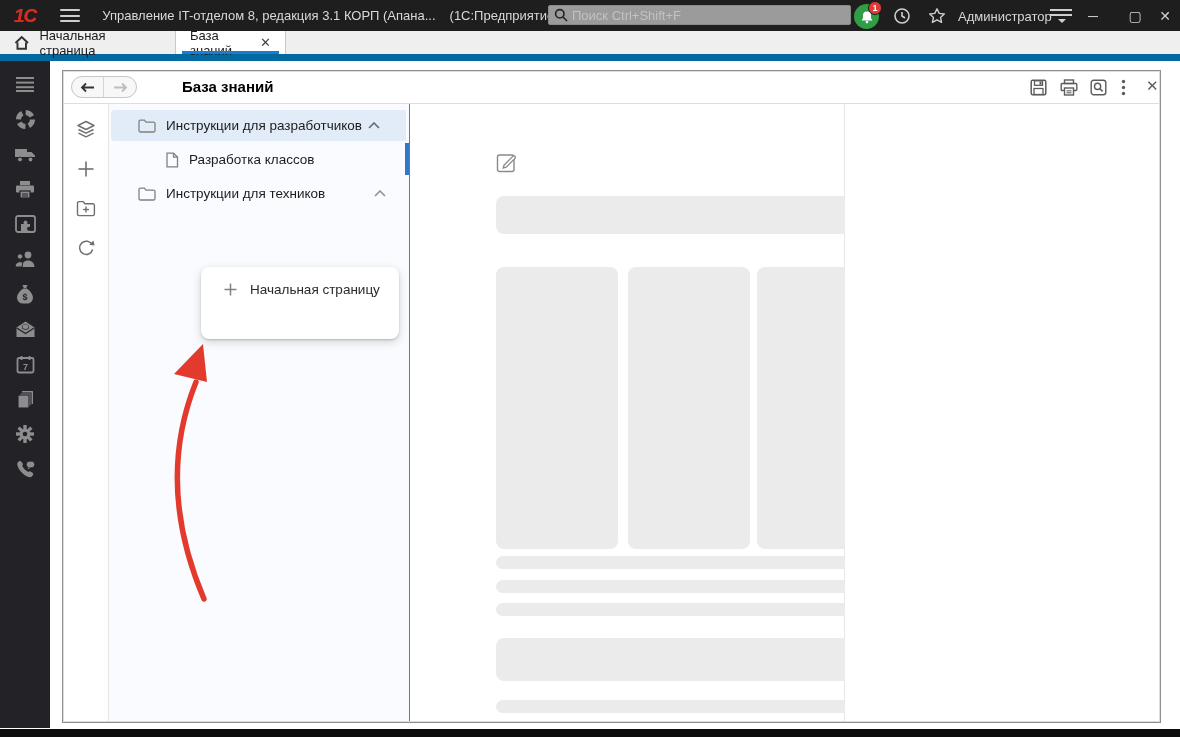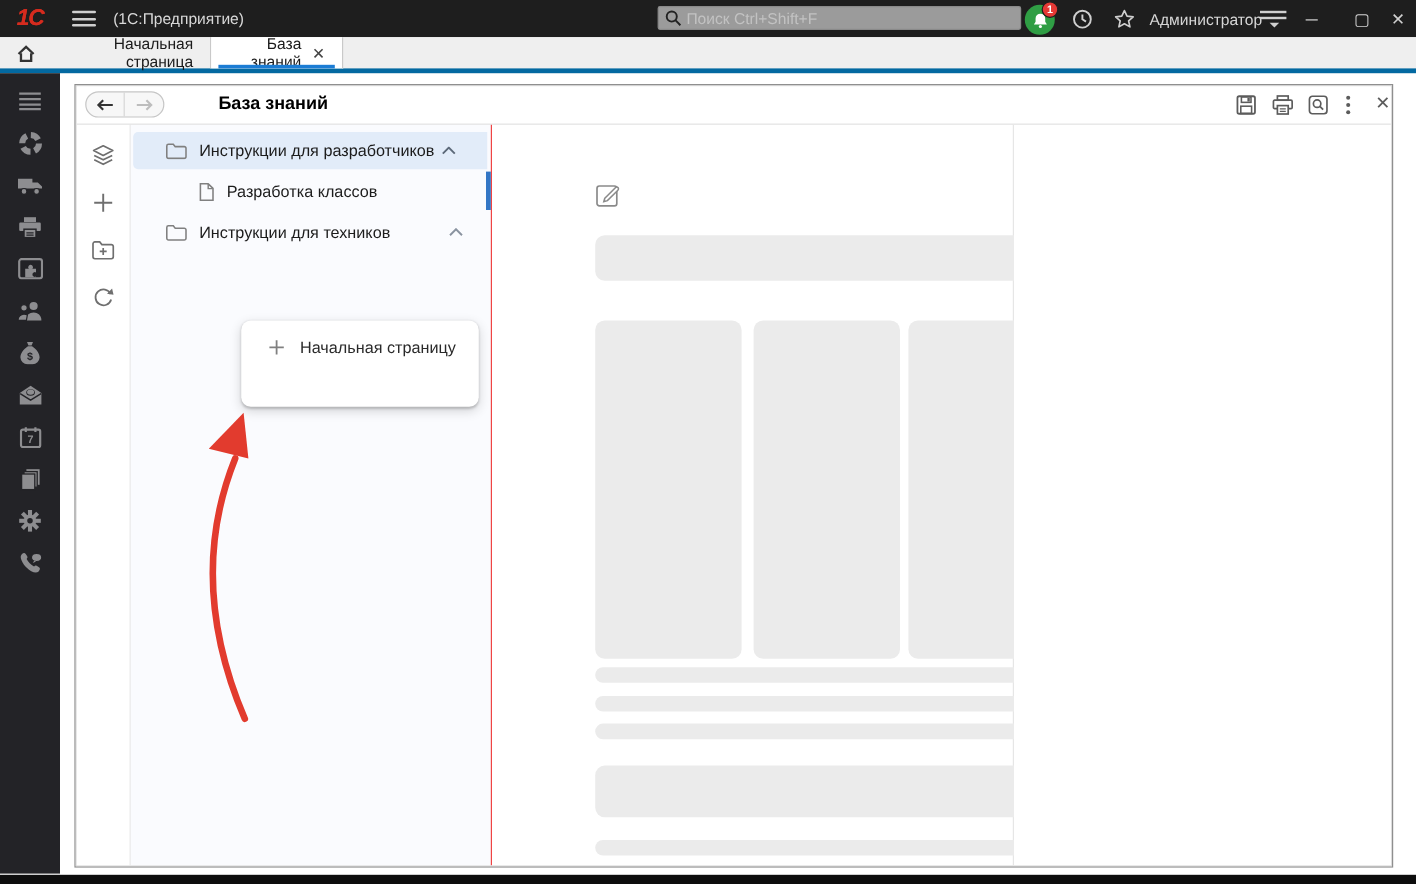--- a/index.html
+++ b/index.html
@@ -23,21 +23,21 @@
   .badge { position:absolute; left:14px; top:-2px; min-width:14px; height:14px; border-radius:8px; background:#e53935; color:#fff; font-size:9px; font-weight:bold; display:flex; align-items:center; justify-content:center; padding:0 3px; border:1px solid #1e1e1e; }
   .tb-ico { position:absolute; top:7px; }
   .tb-user { position:absolute; left:958px; top:9px; color:#d6d6d6; font-size:13px; }
   .svc-lines { position:absolute; left:1050px; top:9px; width:22px; height:14px; }
   .svc-lines i { display:block; height:2px; background:#cfcfcf; margin-bottom:3px; border:0; }
   .svc-lines i:nth-child(2){ width:100%; } .svc-lines i:nth-child(1){ width:100%; }
   .svc-caret { position:absolute; left:8px; top:10px; width:0; height:0; border-left:4px solid transparent; border-right:4px solid transparent; border-top:4px solid #cfcfcf; }
   .winbtn { position:absolute; top:0; width:30px; height:31px; color:#d0d0d0; font-size:14px; display:flex; align-items:center; justify-content:center; }
 
   
-  #tabbar { left:0; top:31px; width:1180px; height:30px; background:#efefef; border-bottom:4px solid #0369a1; display:flex;text-align:right; }
+  #tabbar { left:0; top:31px; width:1180px; height:30px; background:#efefef; border-bottom:7px solid #0369a1; display:flex; }
   .tab { height:100%; display:flex; align-items:center; font-size:13px; color:#1b1b1b; border-right:1px solid #c9c9c9; position:relative; padding:0 14px; }
   .tab.home { width:176px; }
   .tab.home svg { margin-right:10px; }
   .tab.active { background:#fff; width:110px; justify-content:center; }
   .tab.active .underline { position:absolute; left:6px; right:6px; bottom:0px; height:3px; background:#1b7cd4; }
   .tab-close { margin-left:9px; color:#444; font-size:13px; line-height:1; }
 
   
   #appside { left:0; top:61px; width:50px; height:667px; background:#232327; display:flex; flex-direction:column; align-items:center; padding-top:11px; }
   .side-ico { width:24px; height:24px; margin-bottom:11px; display:flex; align-items:center; justify-content:center; }
@@ -84,20 +84,21 @@
 
 <div id="stage">
 
   <div id="titlebar" class="abs">
     <span class="logo-1c">1С</span>
     <div class="tb-burger">
         <span></span>
         <span></span>
         <span></span>
       </div>
+    <span class="tb-title">Управление IT-отделом 8, редакция 3.1 КОРП (Апана...</span>
     <span class="tb-kind">(1С:Предприятие)</span>
 
     <div class="tb-search">
       <svg width="14" height="14" viewBox="0 0 14 14">
           <circle cx="5.8" cy="5.8" r="4.2" fill="none" stroke="#222" stroke-width="1.6"></circle>
           <line x1="9" y1="9" x2="13" y2="13" stroke="#222" stroke-width="1.6"></line>
         </svg>
       <input type="text" placeholder="Поиск Ctrl+Shift+F" style="">
     </div>
 

